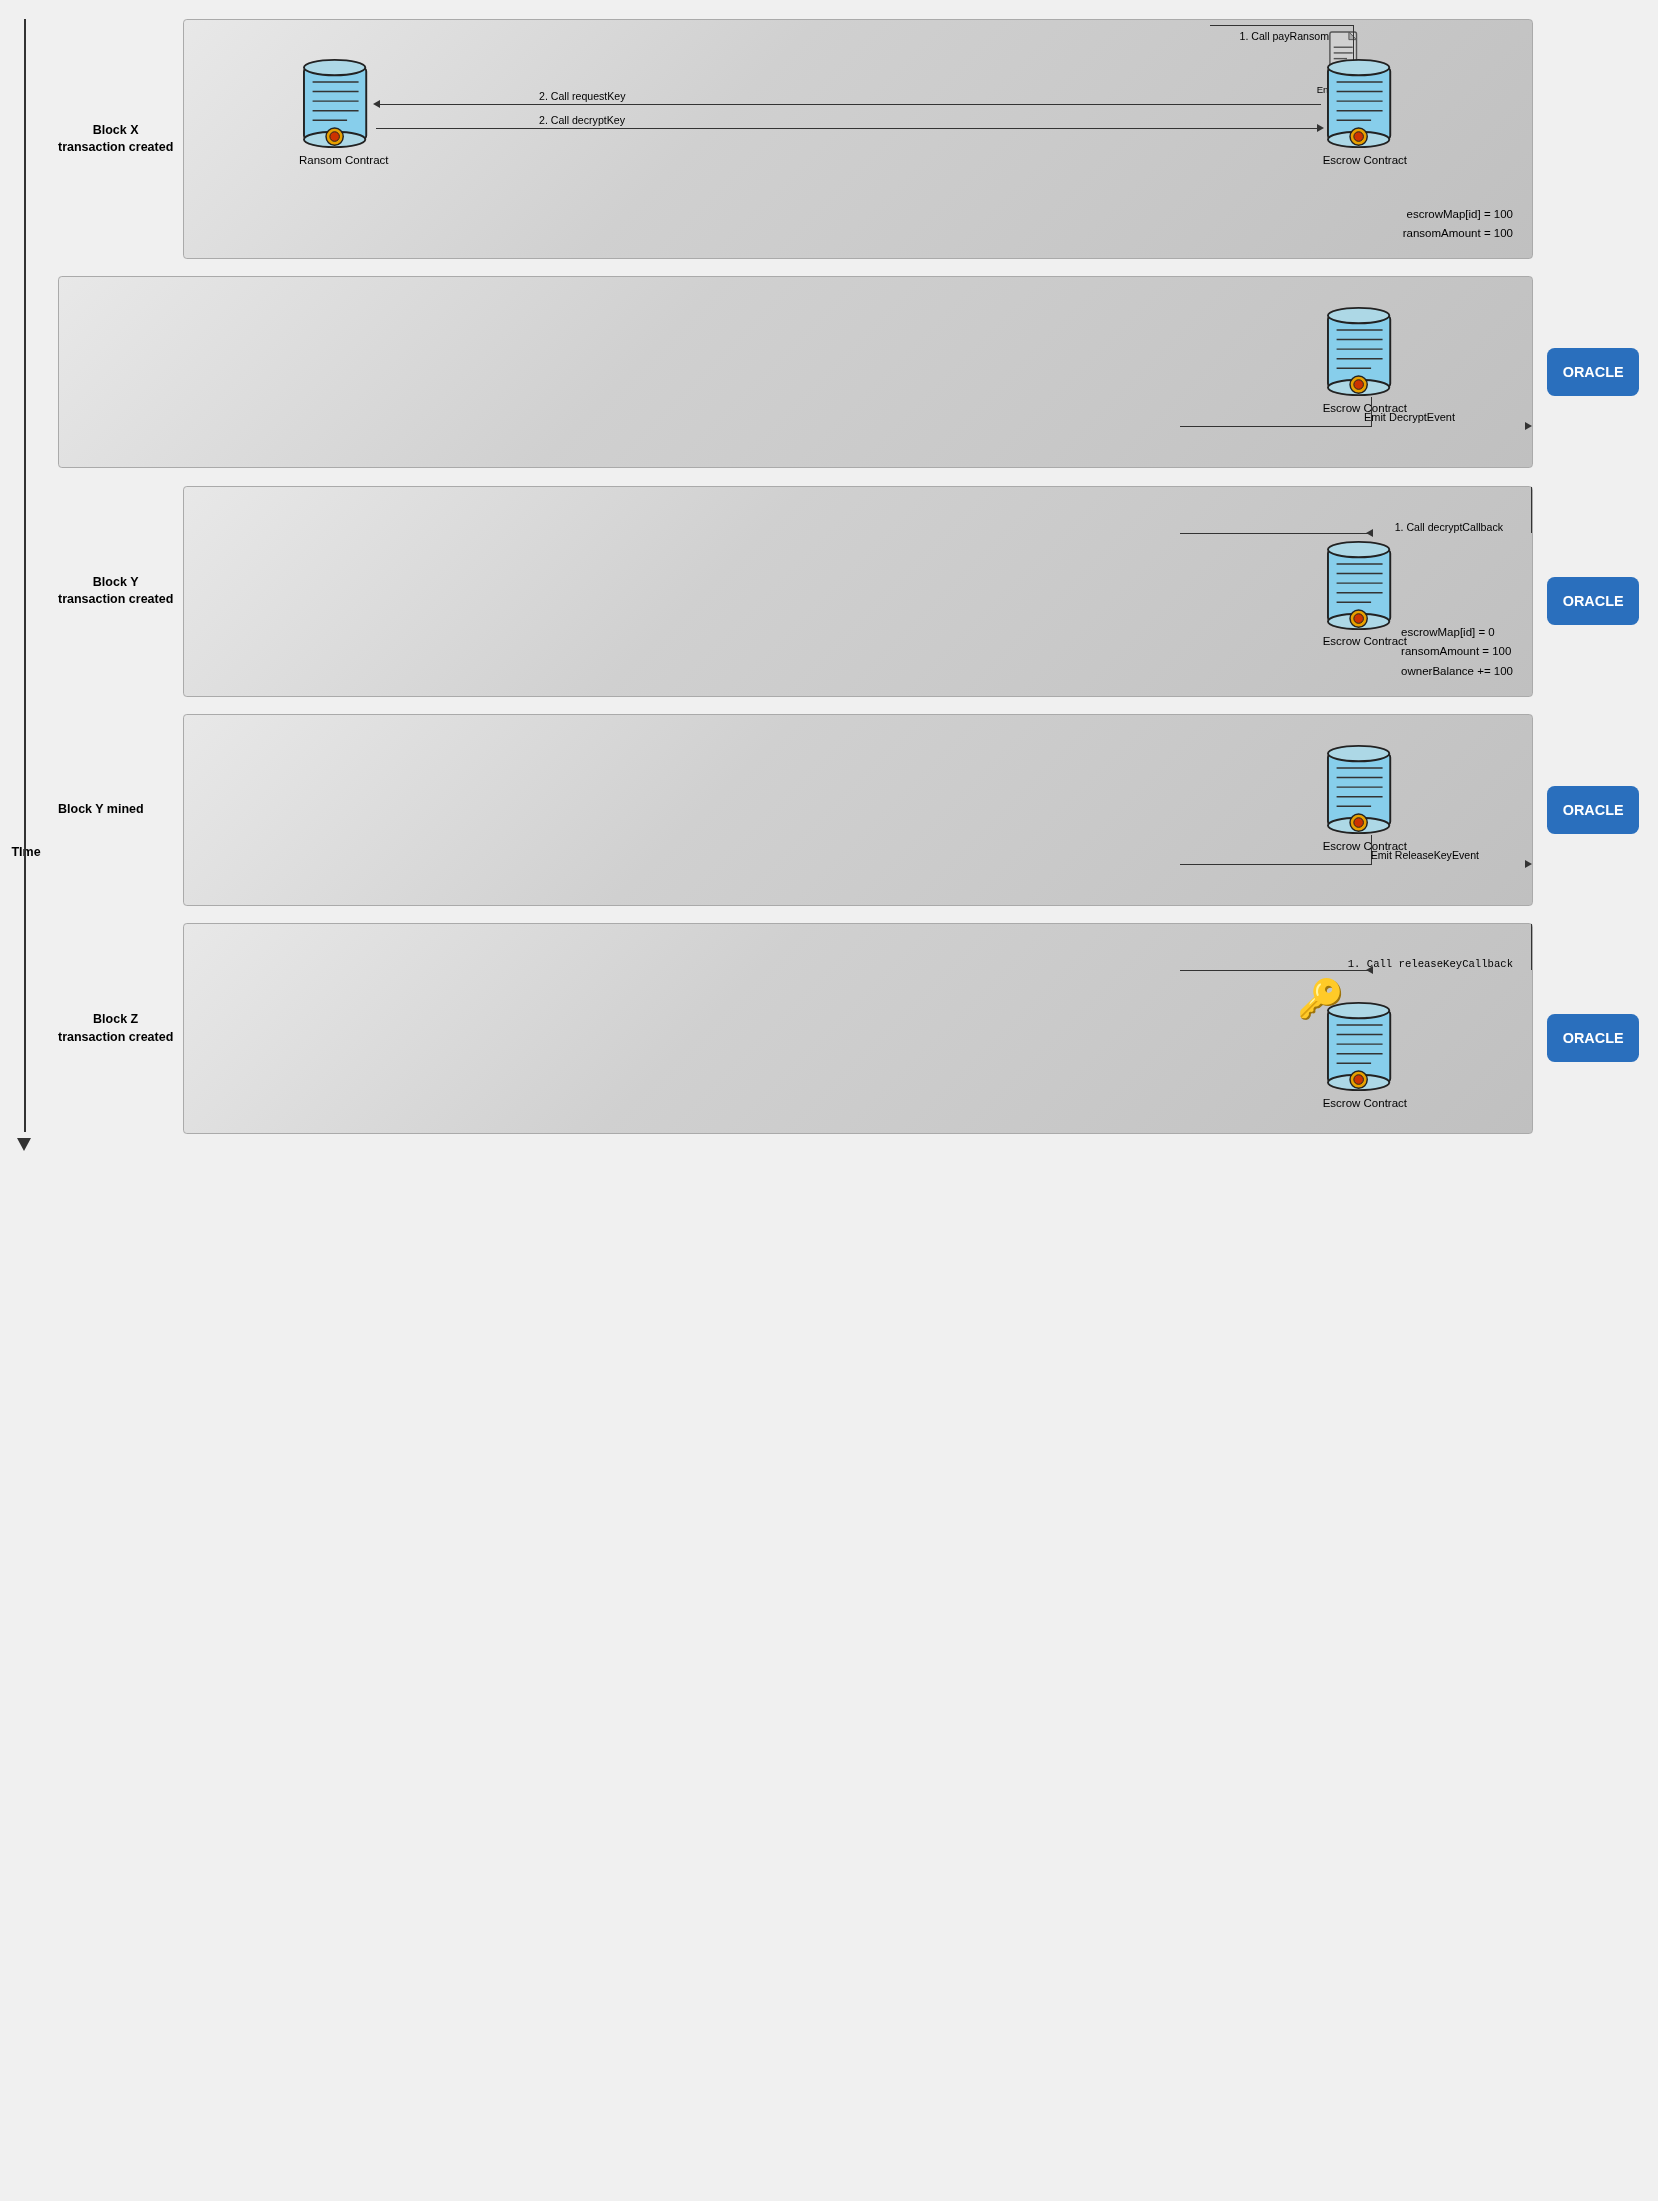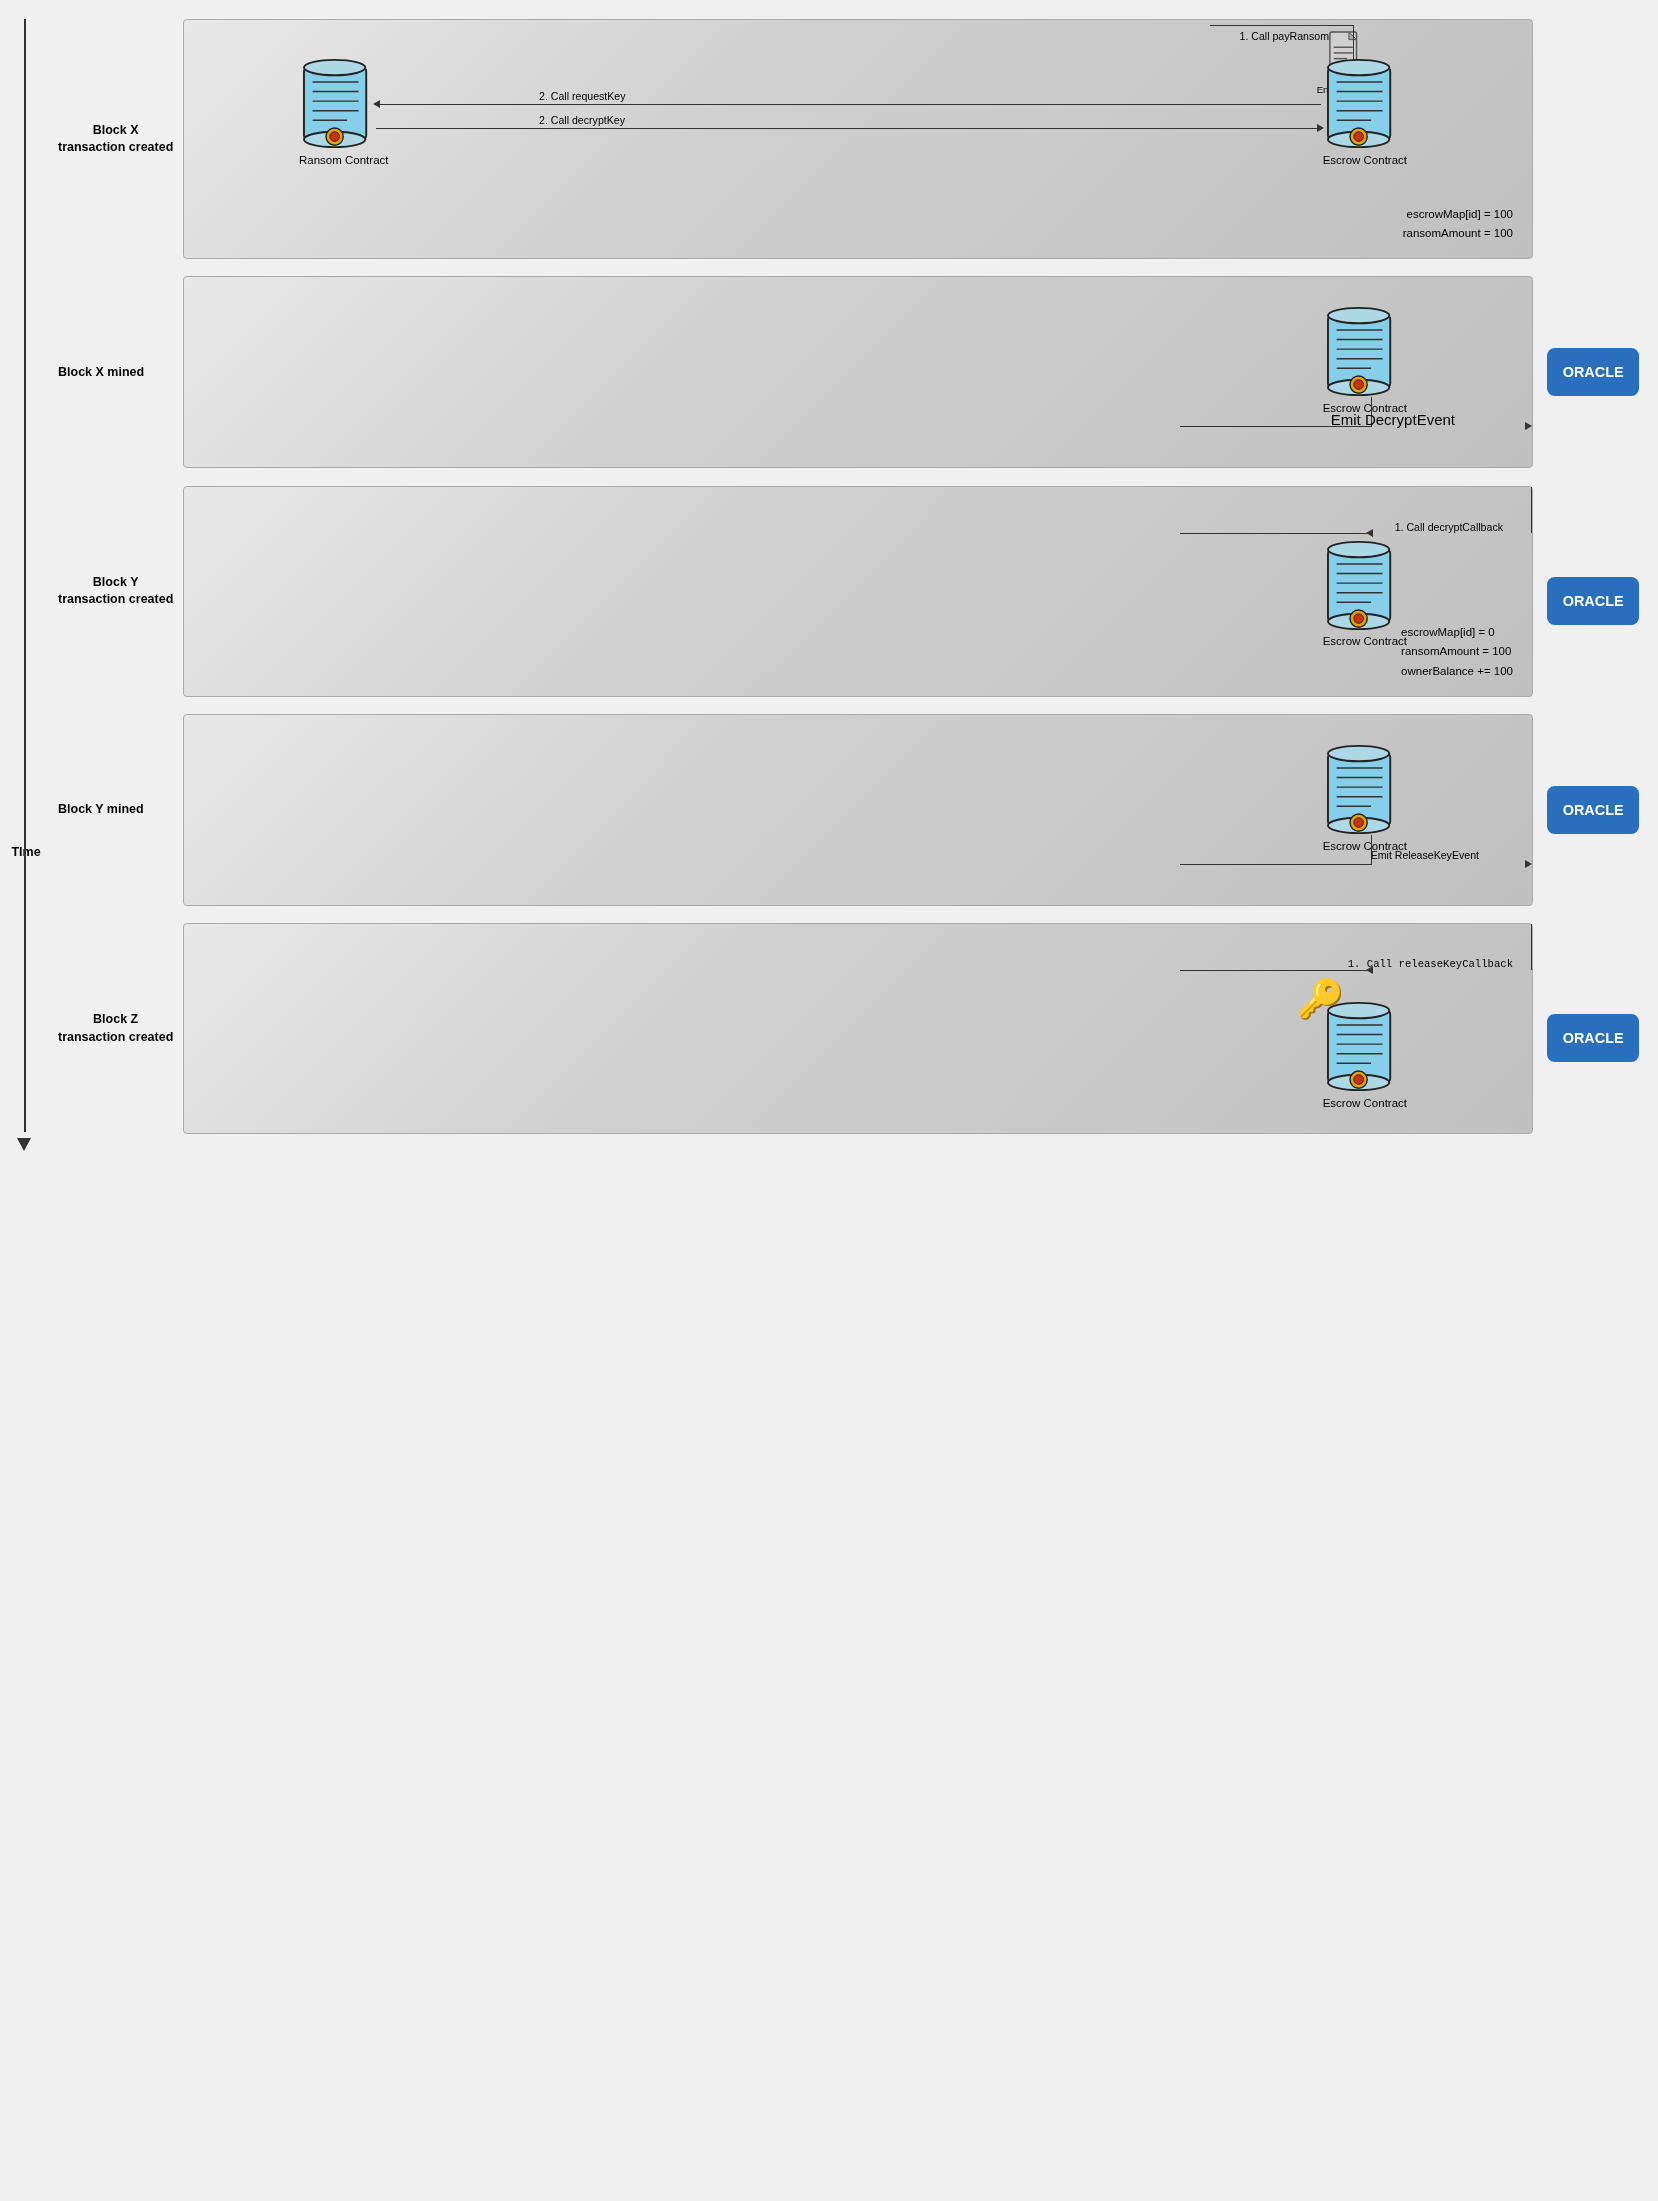--- a/index.html
+++ b/index.html
@@ -224,21 +224,20 @@
           <div>escrowMap[id] = 100</div>
           <div>ransomAmount = 100</div>
         </div>
 
       </div>
 
       <div style="width:106px; flex-shrink:0;"></div>
     </div>
 
     <div class="block-row">
-      <div class="block-label">Block X mined</div>
       <div class="panel" id="panel2" style="min-height:192px; position:relative;">
 
         <div style="position:absolute; right:125px; top:29px;">
           <svg width="77" height="91" viewBox="0 0 80 95">
             <rect x="5" y="10" width="65" height="75" rx="4" ry="4" fill="#87ceeb" stroke="#222" stroke-width="2"></rect>
             <ellipse cx="37" cy="10" rx="32" ry="8" fill="#add8e6" stroke="#222" stroke-width="2"></ellipse>
             <ellipse cx="37" cy="85" rx="32" ry="8" fill="#add8e6" stroke="#222" stroke-width="2"></ellipse>
             <line x1="14" y1="25" x2="62" y2="25" stroke="#333" stroke-width="1.5"></line>
             <line x1="14" y1="35" x2="62" y2="35" stroke="#333" stroke-width="1.5"></line>
             <line x1="14" y1="45" x2="62" y2="45" stroke="#333" stroke-width="1.5"></line>
@@ -247,21 +246,21 @@
             <circle cx="37" cy="82" r="9" fill="#e8a000" stroke="#222" stroke-width="1.5"></circle>
             <circle cx="37" cy="82" r="5" fill="#cc3300" stroke="#222" stroke-width="1"></circle>
           </svg>
           <div style="font-size:11.5px; text-align:center; margin-top:1.9px;">Escrow Contract</div>
         </div>
 
         <div style="position:absolute; top:120px; right:160px; width:1px; height:29px; background:#333;"></div>
         <div style="position:absolute; top:149px; right:160px; left:auto; width:192px; height:1px; background:#333;"></div>
 
         <div style="position:absolute; top:145px; right:0px; width:0; height:0; border-top:4.8px solid transparent; border-bottom:4.8px solid transparent; border-left:7.7px solid #333;"></div>
-        <div style="position:absolute; top:134px; right:77px; font-size:15px; white-space:nowrap;">Emit DecryptEvent</div>
+        <div style="position:absolute; top:134px; right:77px; font-size:11px; white-space:nowrap;">Emit DecryptEvent</div>
 
       </div>
       <div style="width:106px; flex-shrink:0; display:flex; align-items:center; justify-content:flex-start; padding-left:4.8px;">
         <div class="oracle-box">ORACLE</div>
       </div>
     </div>
 
     <div class="block-row">
       <div class="block-label">Block Y<br>transaction created</div>
       <div class="panel" id="panel3" style="min-height:211px; position:relative;">

